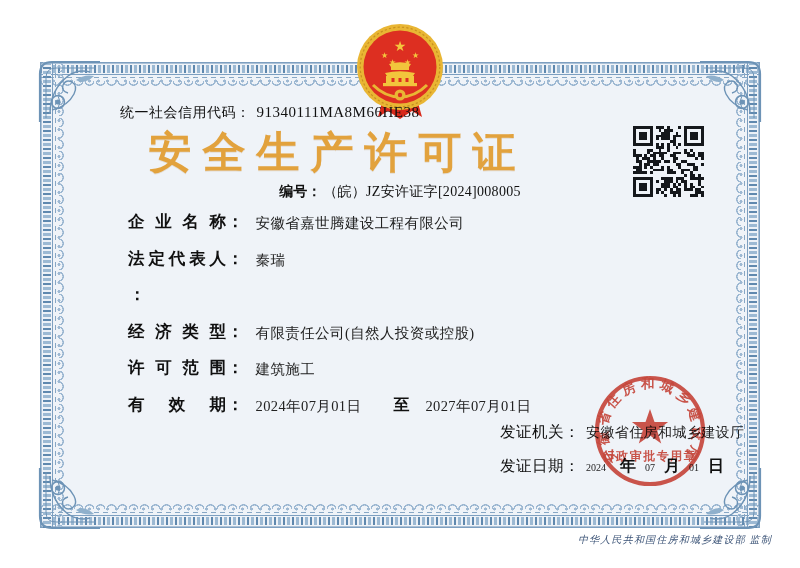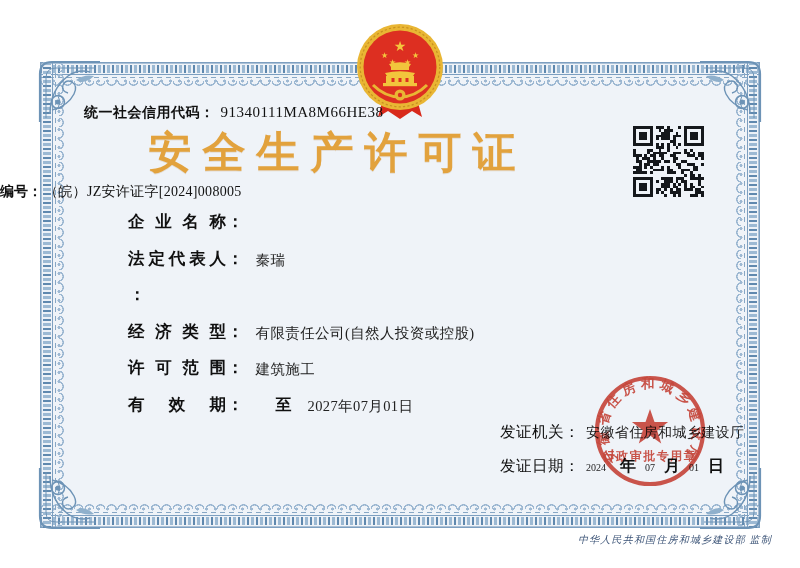--- a/index.html
+++ b/index.html
@@ -44,31 +44,31 @@
   .corner.tr{right:-2px;top:-2px;transform:scaleX(-1);}
   .corner.bl{left:-2px;bottom:-2px;transform:scaleY(-1);}
   .corner.br{right:-2px;bottom:-2px;transform:scale(-1,-1);}
 
   
   .emblem{position:absolute;left:355px;top:21px;width:90px;height:100px;z-index:3;}
   .credit-code{
     position:absolute;left:84px;top:104px;z-index:4;font-size:14px;color:#111;
     white-space:nowrap;
   }
-  .credit-code .lab{font-weight:bold;letter-spacing:.5px;}
+  .credit-code .lab{font-weight:normal;letter-spacing:.5px;margin-left:36px;}
   .credit-code .val{font-family:"Liberation Serif", serif;font-size:15px;letter-spacing:.5px;margin-left:6px;}
   .qr{position:absolute;left:633px;top:126px;width:71px;height:71px;z-index:4;}
   .qr svg{width:100%;height:100%;display:block;shape-rendering:crispEdges;}
   .title{
     position:absolute;left:0;top:124px;width:664px;z-index:4;margin:0;
     text-align:center;font-size:43px;font-weight:bold;letter-spacing:11px;text-indent:11px;
     color:#E2A23D; text-shadow:0 1px 0 rgba(160,100,20,.15);
   }
   .cert-no{
-    position:absolute;left:0;top:183px;width:800px;z-index:4;
+    position:absolute;left:0;top:183px;width:800px;z-index:4;text-align:center;
     font-size:14px;color:#111;
   }
   .cert-no .lab{font-weight:bold;}
   .cert-no .val{font-family:"Liberation Serif", serif;margin-left:2px;letter-spacing:.3px;}
 
   .fields{position:absolute;left:128px;top:211px;z-index:4;}
   .frow{display:flex;align-items:flex-end;margin-bottom:14.5px;white-space:nowrap;}
   .flabel{
     display:inline-block;width:98px;font-size:16.5px;font-weight:bold;color:#101010;
     text-align:justify;text-align-last:justify;
@@ -503,20 +503,21 @@
   <h1 class="title">安全生产许可证</h1>
 
   <div class="cert-no">
     <span class="lab">编号：</span><span class="val">（皖）JZ安许证字[2024]008005</span>
   </div>
 
   <div class="fields">
     <div class="frow">
       <span class="flabel">企业名称</span>
         <span class="fcolon">：</span>
+      <span class="fvalue">安徽省嘉世腾建设工程有限公司</span>
     </div>
     <div class="frow">
       <span class="flabel">法定代表人</span>
         <span class="fcolon">：</span>
       <span class="fvalue">秦瑞</span>
     </div>
     <div class="frow">
         <span class="fcolon">：</span>
     </div>
     <div class="frow">
@@ -525,20 +526,21 @@
       <span class="fvalue">有限责任公司(自然人投资或控股)</span>
     </div>
     <div class="frow">
       <span class="flabel">许可范围</span>
         <span class="fcolon">：</span>
       <span class="fvalue">建筑施工</span>
     </div>
     <div class="frow">
       <span class="flabel">有效期</span>
         <span class="fcolon">：</span>
+      <span class="fvalue">2024年07月01日</span>
       <span class="to-label">至</span>
       <span class="fvalue" style="margin-left:0">2027年07月01日</span>
     </div>
   </div>
 
   <div class="issue">
     <div class="irow">
       <span class="ilabel">发证机关：</span>
       <span class="ivalue">安徽省住房和城乡建设厅</span>
     </div>

